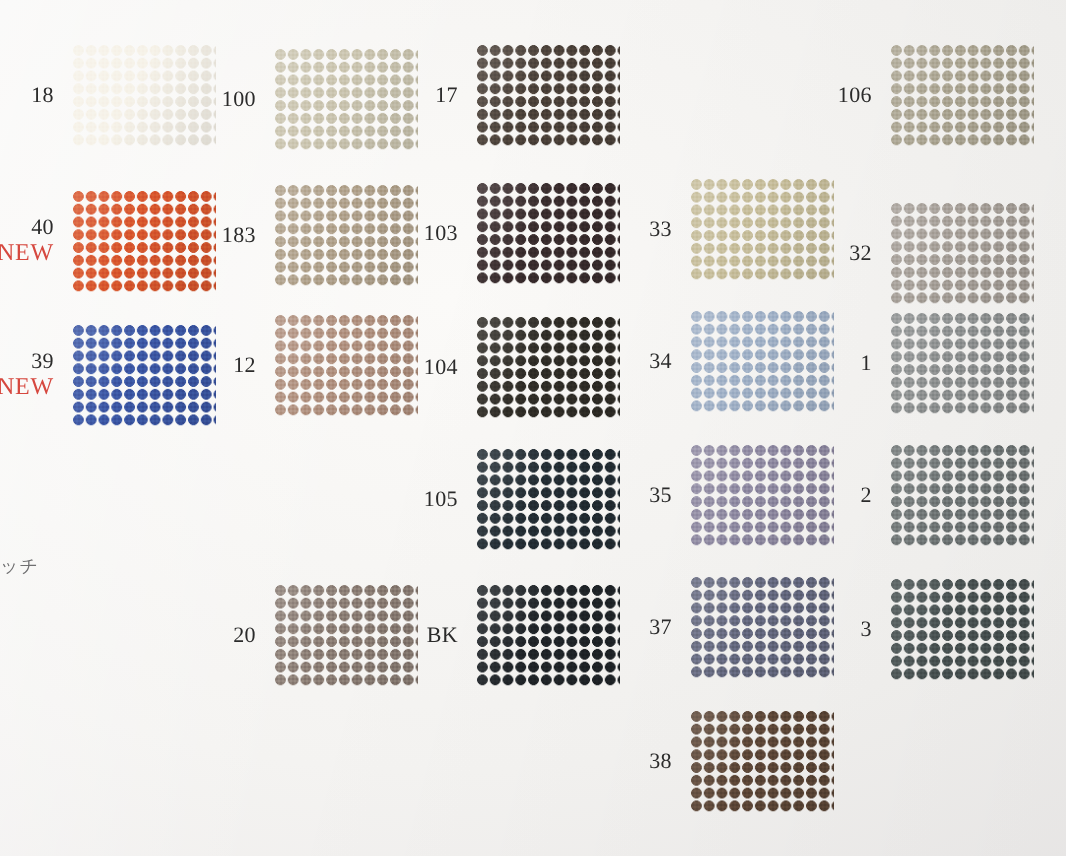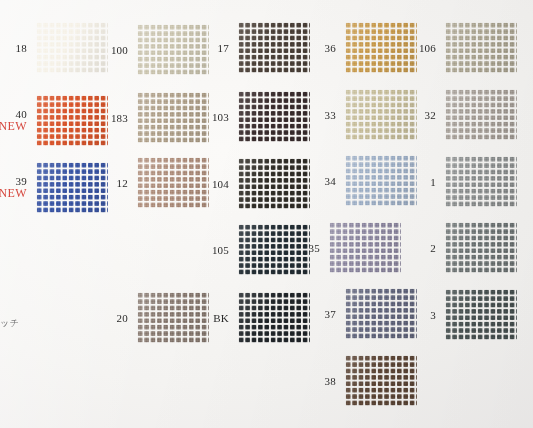--- a/index.html
+++ b/index.html
@@ -191,48 +191,39 @@
     </div>
     <div class="swatch-cell" style="left: 238px; top: 292px; width: 72px; height: 51px;">
       <div class="code">
         <span class="num">BK</span>
       </div>
       <div class="fabric" style="background: rgb(31, 36, 40);">
         <div class="weave"></div>
         <div class="sheen"></div>
       </div>
     </div>
-    <div class="swatch-cell" style="left: 345px; top: 22px; width: 72px; height: 51px;">
-      <div class="code">
-        <span class="num">36</span>
-      </div>
-      <div class="fabric" style="background: rgb(199, 154, 78);">
-        <div class="weave"></div>
-        <div class="sheen"></div>
-      </div>
-    </div>
     <div class="swatch-cell" style="left: 345px; top: 89px; width: 72px; height: 51px;">
       <div class="code">
         <span class="num">33</span>
       </div>
       <div class="fabric" style="background: rgb(198, 189, 154);">
         <div class="weave"></div>
         <div class="sheen"></div>
       </div>
     </div>
     <div class="swatch-cell" style="left: 345px; top: 155px; width: 72px; height: 51px;">
       <div class="code">
         <span class="num">34</span>
       </div>
       <div class="fabric" style="background: rgb(159, 176, 198);">
         <div class="weave"></div>
         <div class="sheen"></div>
       </div>
     </div>
-    <div class="swatch-cell" style="left: 329px; top: 222px; width: 72px; height: 51px;">
+    <div class="swatch-cell" style="left: 345px; top: 222px; width: 72px; height: 51px;">
       <div class="code">
         <span class="num">35</span>
       </div>
       <div class="fabric" style="background: rgb(141, 136, 160);">
         <div class="weave"></div>
         <div class="sheen"></div>
       </div>
     </div>
     <div class="swatch-cell" style="left: 345px; top: 288px; width: 72px; height: 51px;">
       <div class="code">
@@ -254,21 +245,21 @@
     </div>
     <div class="swatch-cell" style="left: 445px; top: 22px; width: 72px; height: 51px;">
       <div class="code">
         <span class="num">106</span>
       </div>
       <div class="fabric" style="background: rgb(169, 163, 144);">
         <div class="weave"></div>
         <div class="sheen"></div>
       </div>
     </div>
-    <div class="swatch-cell" style="left: 445px; top: 89px; width: 72px; height: 51px;">
+    <div class="swatch-cell" style="left: 445px; top: 101px; width: 72px; height: 51px;">
       <div class="code">
         <span class="num">32</span>
       </div>
       <div class="fabric" style="background: rgb(164, 157, 150);">
         <div class="weave"></div>
         <div class="sheen"></div>
       </div>
     </div>
     <div class="swatch-cell" style="left: 445px; top: 156px; width: 72px; height: 51px;">
       <div class="code">
@@ -292,13 +283,13 @@
       <div class="code">
         <span class="num">3</span>
       </div>
       <div class="fabric" style="background: rgb(70, 79, 79);">
         <div class="weave"></div>
         <div class="sheen"></div>
       </div>
     </div>
   </div>
 
-<div id="caption" style="left: 0px; top: 277px; margin-top: 40px;">ッチ</div>
+<div id="caption" style="left: 0px; top: 277px;">ッチ</div>
 
 </body></html>

